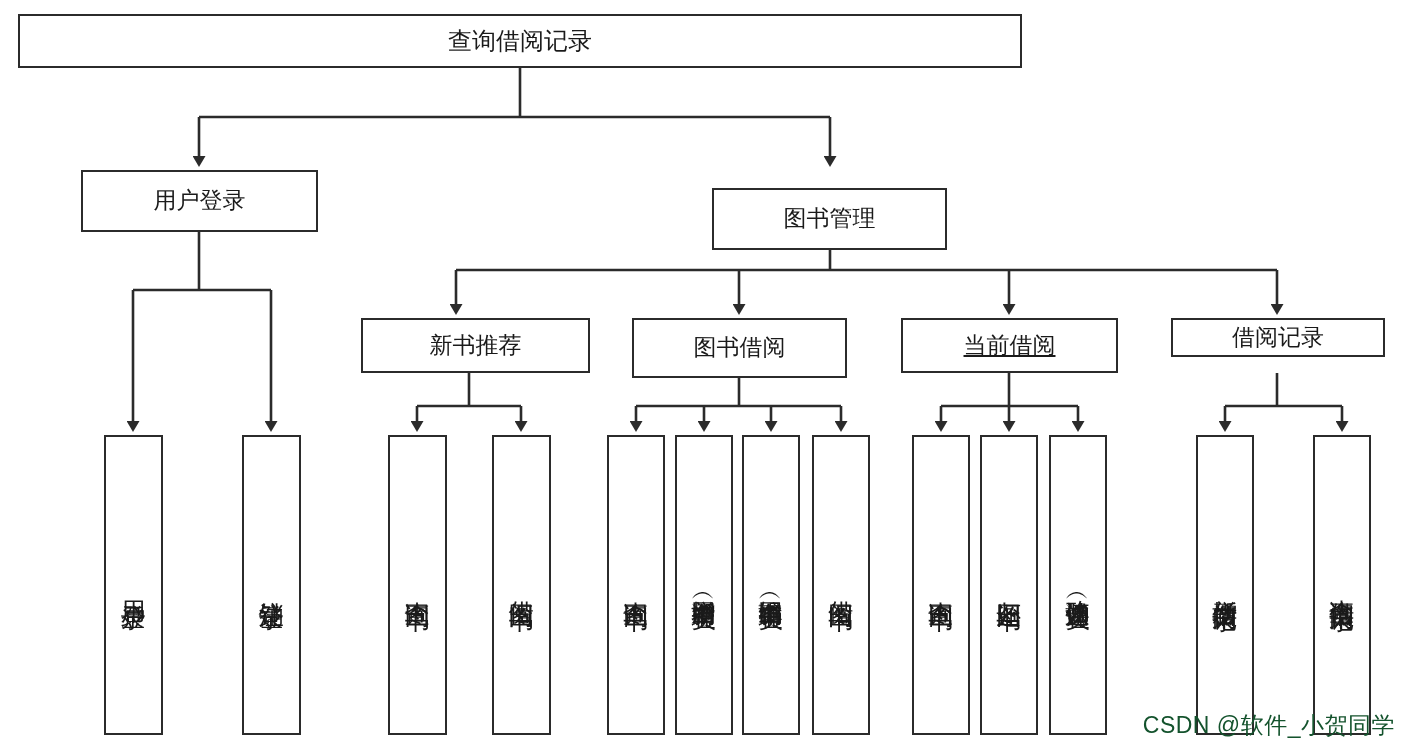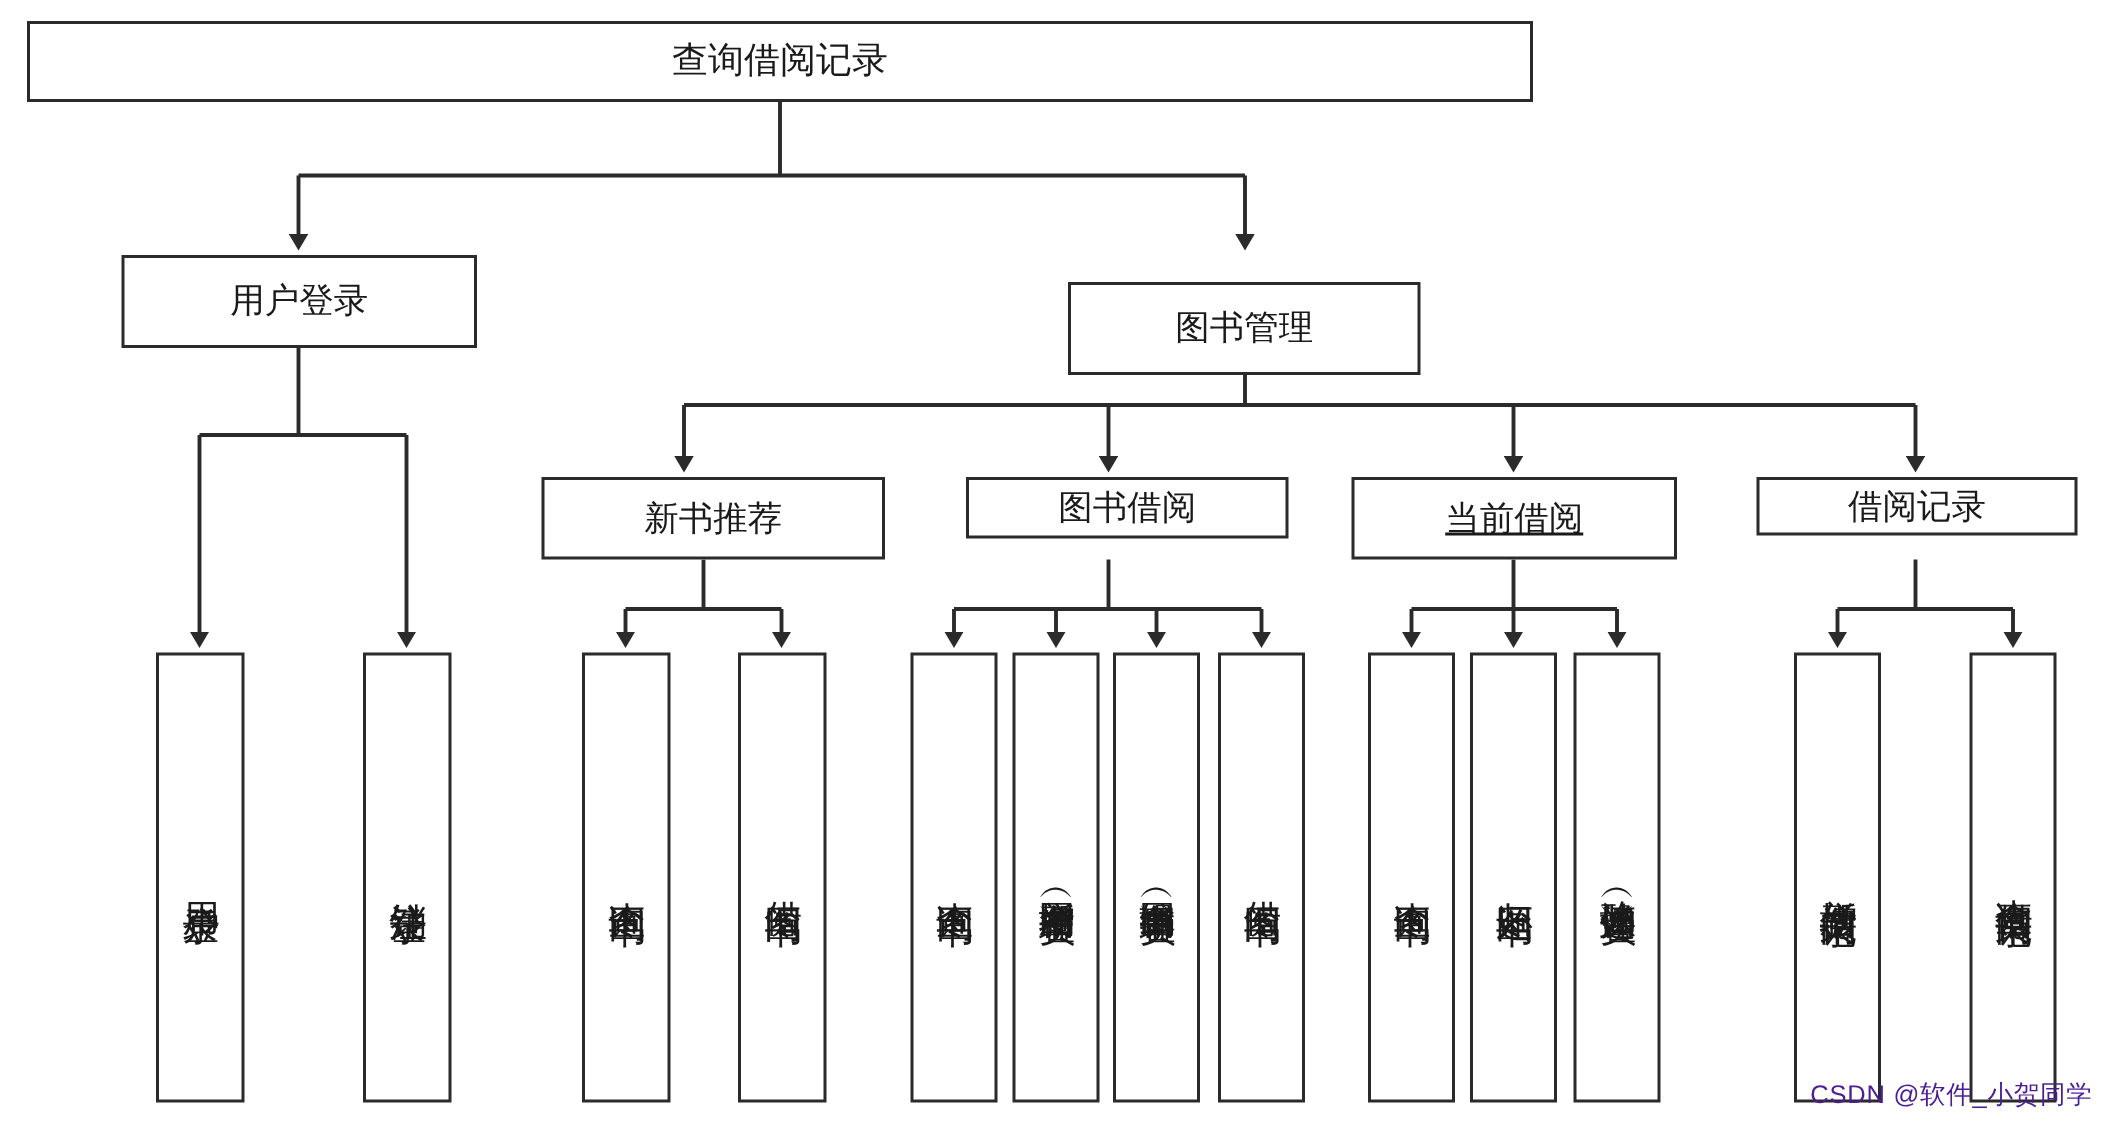--- a/index.html
+++ b/index.html
@@ -60,22 +60,22 @@
     white-space: nowrap;
   }
   .node.vert.narrow .node-label {
     font-size: 24px;
     letter-spacing: 1px;
   }
   #watermark {
     position: absolute;
     right: 10px;
     bottom: 6px;
-    font-size: 17px;
-    color: #4c1d95;
+    font-size: 23px;
+    color: #14532d;
     letter-spacing: 0.5px;
     z-index: 5;
     white-space: nowrap;
   }
 </style>
 </head>
 <body>
 
 <div id="diagram-root">
 
@@ -136,21 +136,21 @@
   <div class="node horiz" style="left:81px; top:170px; width:237px; height:62px;">
     <span class="node-label">用户登录</span>
   </div>
   <div class="node horiz" style="left:712px; top:188px; width:235px; height:62px;">
     <span class="node-label">图书管理</span>
   </div>
 
   <div class="node horiz" style="left:361px; top:318px; width:229px; height:55px;">
     <span class="node-label">新书推荐</span>
   </div>
-  <div class="node horiz" style="left:632px; top:318px; width:215px; height:41px;margin-left:12px;">
+  <div class="node horiz" style="left:632px; top:318px; width:215px; height:60px;">
     <span class="node-label">图书借阅</span>
   </div>
   <div class="node horiz" style="left:901px; top:318px; width:217px; height:55px;text-decoration:underline;">
     <span class="node-label">当前借阅</span>
   </div>
   <div class="node horiz" style="left:1171px; top:318px; width:214px; height:39px;">
     <span class="node-label">借阅记录</span>
   </div>
 
   <div class="node vert" style="left:104px; top:435px; width:59px; height:300px;">

